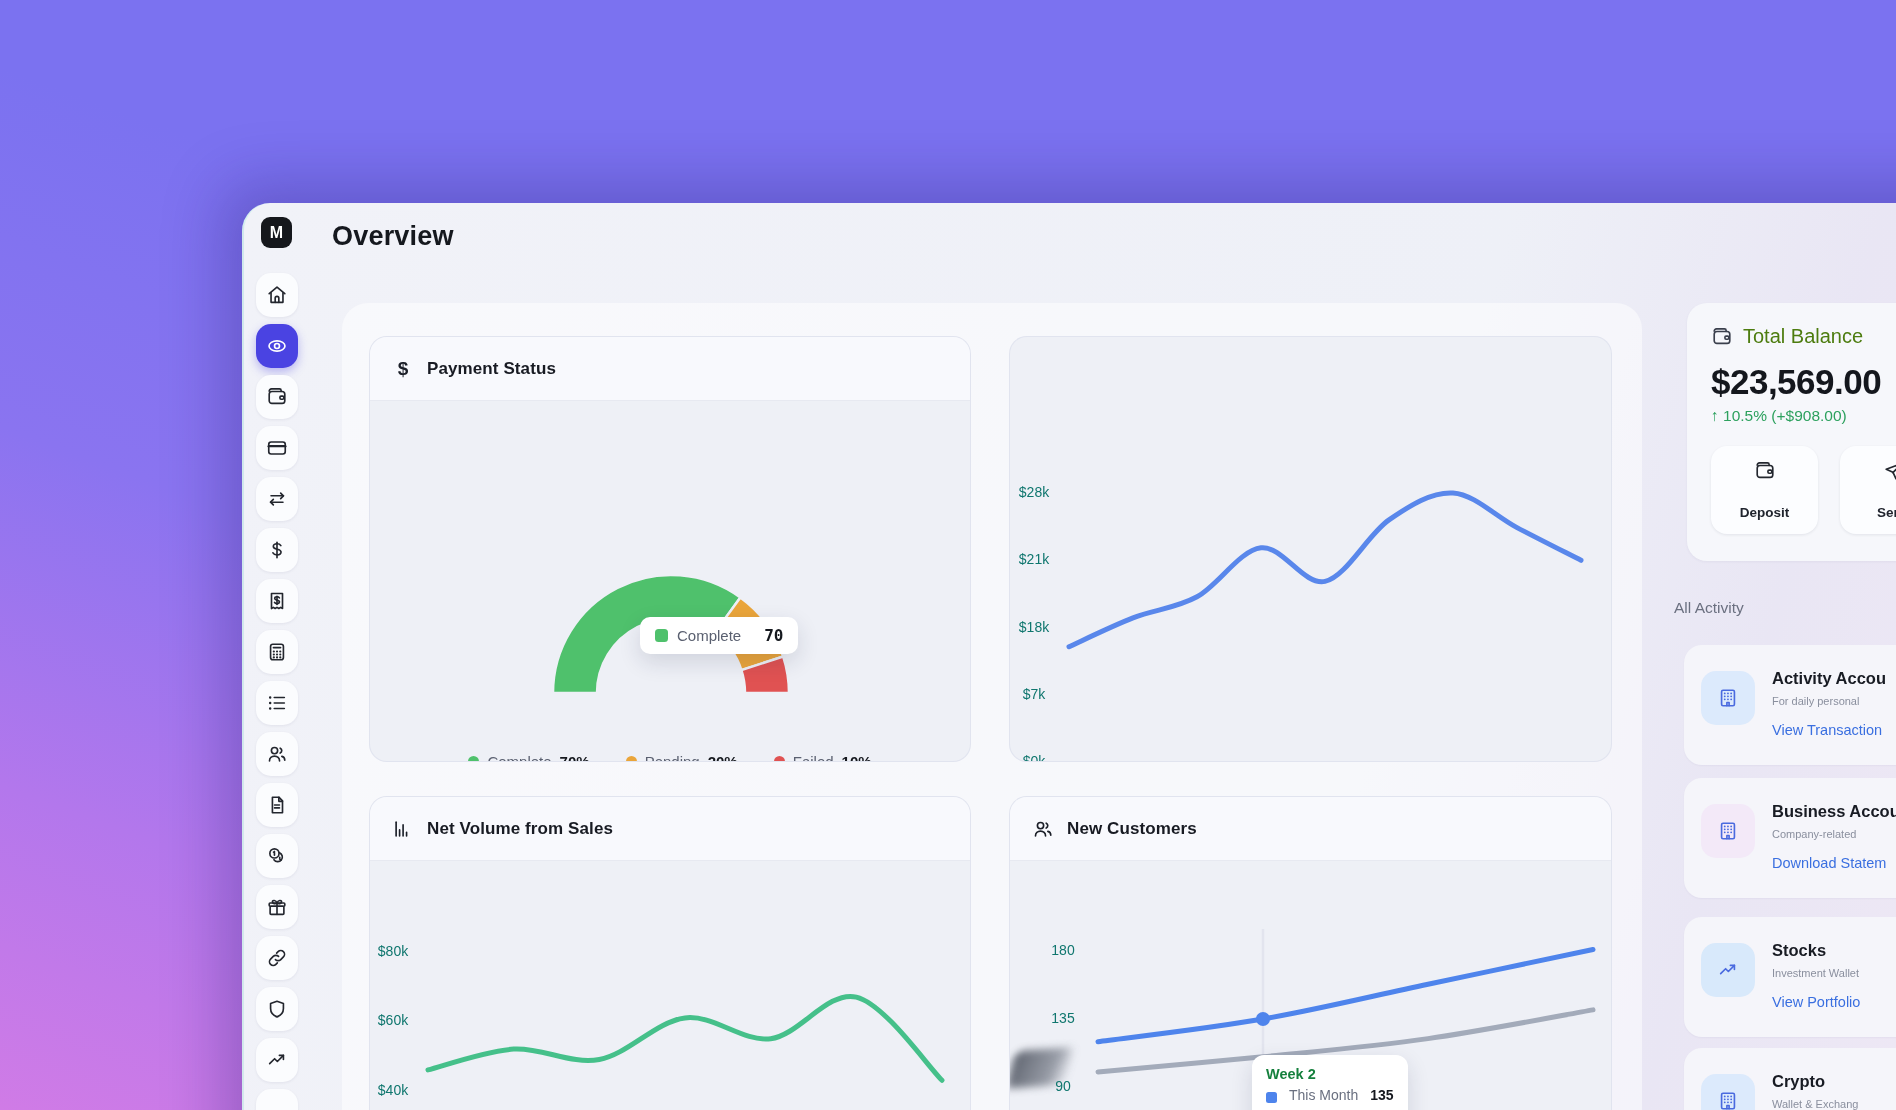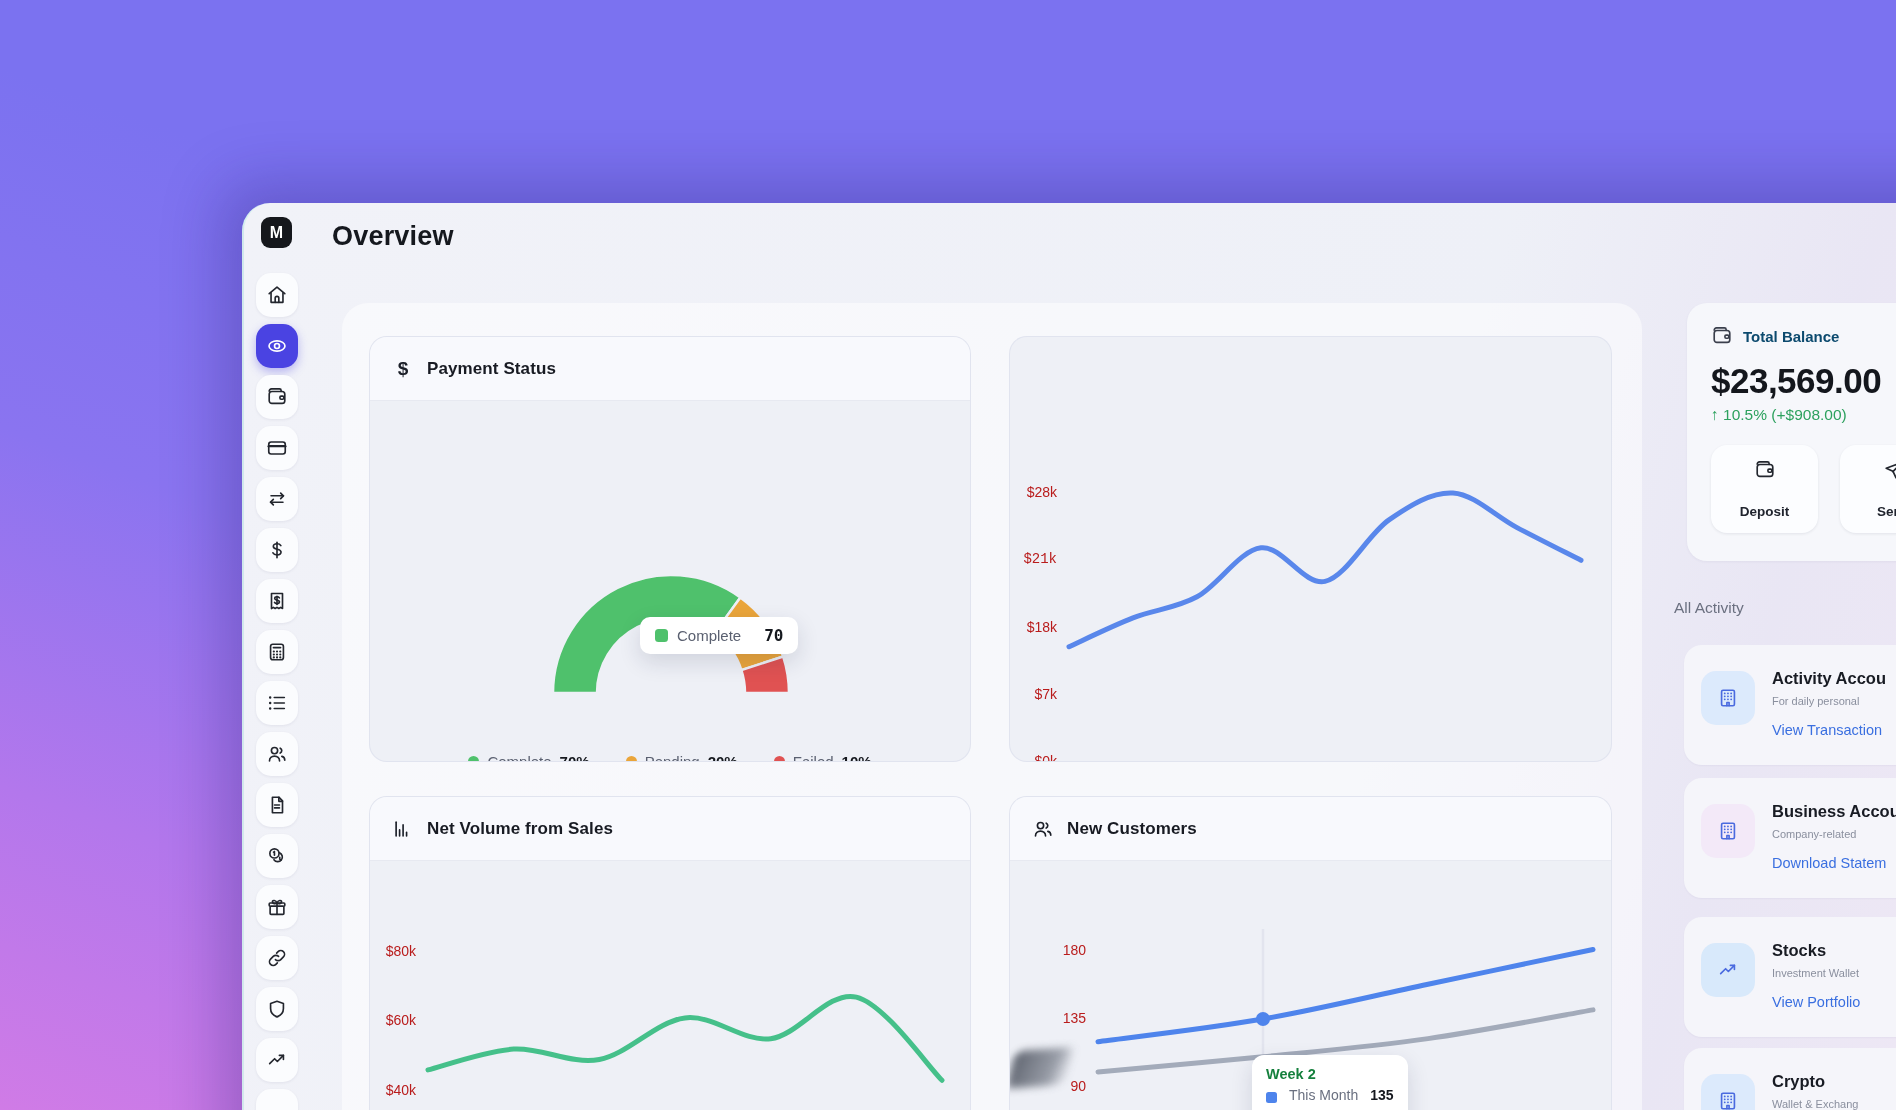--- a/index.html
+++ b/index.html
@@ -30,21 +30,21 @@
   .container { position:absolute; left:98px; top:100px; width:1300px; height:1010px;
     background:rgba(255,255,255,0.5); border-radius:26px; }
   .card { position:absolute; background:#eef0f6; border:1px solid rgba(223,226,238,0.9);
     border-radius:18px; overflow:hidden; }
   .card-head { height:64px; background:#f8f9fd; border-bottom:1px solid #e7e9f1;
     display:flex; align-items:center; gap:13px; padding-left:22px; }
   .card-head svg, .card-head .glyph { width:22px; height:22px; color:#1b1f28; }
   .glyph { font-size:19px; font-weight:600; display:flex; align-items:center; justify-content:center; }
   .card-title { font-size:17px; font-weight:700; color:#181b23; letter-spacing:0.1px; }
   .card-body { position:absolute; left:0; top:64px; right:0; bottom:0; }
-  .ytick { position:absolute; width:46px; text-align:right; font-size:14px; color:#b91c1c; }
+  .ytick { position:absolute; width:46px; text-align:center; font-size:14px; color:#0f766e; }
   .chart-svg { position:absolute; overflow:visible; }
   
   .tip { position:absolute; background:#fff; border-radius:10px;
     box-shadow:0 8px 22px rgba(30,35,70,0.14); display:flex; align-items:center; }
   .gauge-tip { left:270px; top:216px; height:37px; padding:0 15px; gap:9px; }
   .sq { width:13px; height:13px; border-radius:3.5px; flex:0 0 auto; }
   .tip-label { font-size:15px; color:#5a6070; }
   .tip-val { font-size:16px; font-weight:700; font-family:"DejaVu Sans Mono", monospace; color:#15181e; margin-left:14px; }
   .legend { position:absolute; left:0; right:0; top:352px; display:flex; justify-content:center; gap:36px; }
   .leg-item { display:flex; align-items:center; gap:8px; }
@@ -60,21 +60,21 @@
   .nc-row b { color:#15181e; font-weight:700; }
   .smudge { position:absolute; left:1px; top:188px; width:58px; height:38px;
     background:linear-gradient(100deg,#474d59,#8a8f9a 70%, transparent);
     border-radius:8px; filter:blur(4px); transform:skewX(-18deg) rotate(-4deg); opacity:0.85; }
   
   .balance-card { position:absolute; left:1443px; top:100px; width:300px; height:258px;
     background:#f6f7fb; border-radius:20px; padding:22px 0 0 24px;
     box-shadow:0 1px 3px rgba(30,35,70,0.05); }
   .bal-row { display:flex; align-items:center; gap:10px; color:#262a34; }
   .bal-row svg { width:21px; height:21px; color:#3a3f4c; }
-  .bal-title { font-size:15px; font-weight:700; color:#0c4a6e; }
+  .bal-title { font-size:20px; font-weight:400; color:#4d7c0f; }
   .bal-amount { margin-top:14px; font-size:35px; font-weight:800; color:#14171d; letter-spacing:-0.5px; white-space:nowrap; }
   .bal-change { margin-top:5px; font-size:15.5px; color:#2da15e; }
   .bal-btns { margin-top:21px; display:flex; gap:22px; }
   .bal-btn { width:107px; height:88px; border-radius:16px; background:#fcfdff;
     box-shadow:0 1px 3px rgba(25,30,60,0.09); display:flex; flex-direction:column;
     align-items:center; justify-content:center; gap:23px; }
   .bal-btn svg { width:21px; height:21px; color:#23272f; }
   .bal-btn-label { font-size:13.5px; font-weight:600; color:#20242e; }
   .activity-head { position:absolute; left:1430px; top:396px; font-size:15.5px; color:#6b7080; }
   .act-item { position:absolute; left:1440px; width:292px; height:120px;
@@ -281,21 +281,21 @@
           </div>
       </div>
     </div>
 
     <div class="card" style="left:667px;top:33px;width:603px;height:426px;">
       <div class="card-body">
           <svg class="chart-svg" style="left:59px;top:92px;width:512px;height:269px;" viewBox="0 0 512 269">
             <path d="M0,153.7142857142857C10.7,148.9,42.7,133.2,64.0,124.9C85.3,116.6,106.7,115.4,128.0,103.8C149.3,92.1,170.7,57.3,192.0,54.8C213.3,52.2,234.7,93.0,256.0,88.4C277.3,83.7,298.7,41.6,320.0,26.9C341.3,12.2,362.7,-1.3,384.0,0.0C405.3,1.3,426.7,23.4,448.0,34.6C469.3,45.8,501.3,61.8,512.0,67.3" fill="none" stroke="#5987eb" stroke-width="5" stroke-linecap="round"></path>
           </svg>
           <div class="ytick" style="left: 1px; top: 83px;">$28k</div>
-          <div class="ytick" style="left: 1px; top: 150.25px; font-family: Liberation Mono, monospace;">$21k</div>
+          <div class="ytick" style="left: 1px; top: 150.25px;">$21k</div>
           <div class="ytick" style="left: 1px; top: 217.5px;">$18k</div>
           <div class="ytick" style="left: 1px; top: 284.75px;">$7k</div>
           <div class="ytick" style="left: 1px; top: 352px;">$0k</div>
         </div>
     </div>
 
     <div class="card" style="left:27px;top:493px;width:602px;height:500px;">
       <div class="card-head">
         <span style="display:flex">
             <svg viewBox="0 0 24 24" fill="none" stroke="currentColor" stroke-width="1.8" stroke-linecap="round" stroke-linejoin="round" style="width:22px;height:22px;">

